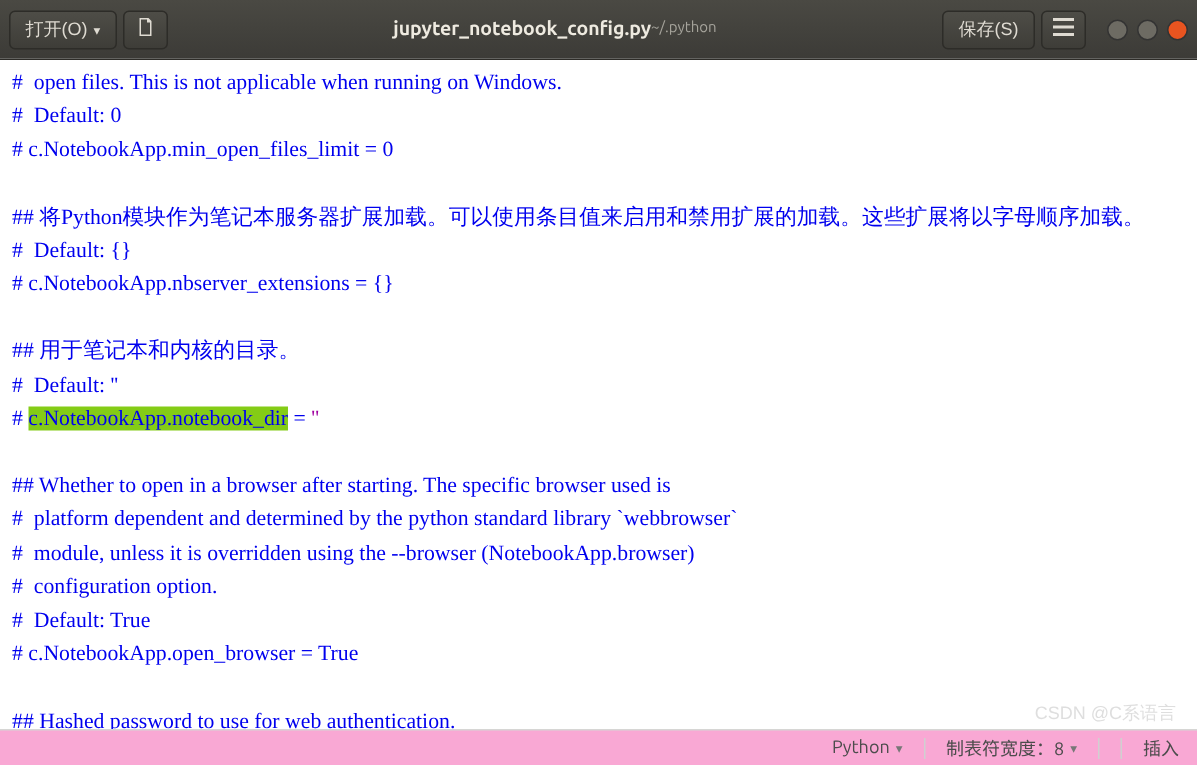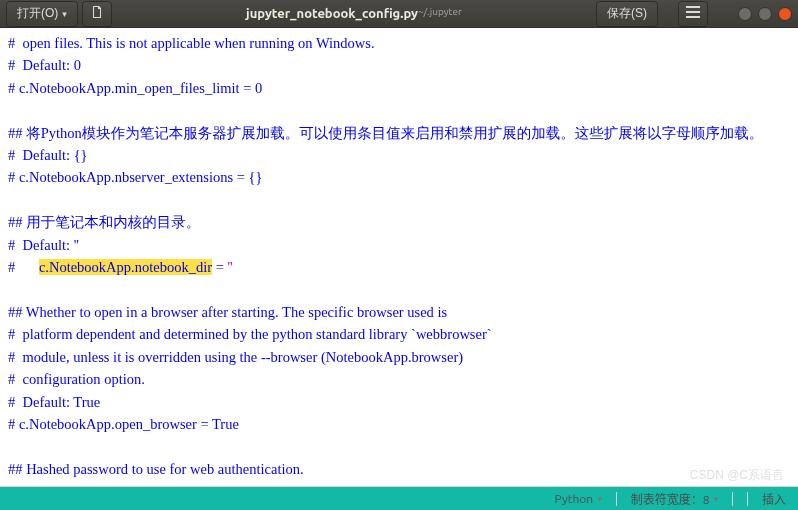--- a/index.html
+++ b/index.html
@@ -7,21 +7,21 @@
       font-family: "Ubuntu", "Noto Sans CJK SC", sans-serif;
       background: #ffffff;
       width: 798px;
       height: 510px;
       overflow: hidden;
       position: relative;
       font-size: 13px;
     }
     .titlebar {
       background: linear-gradient(to bottom, #4a4943, #3c3b37);
-      height: 28px;
+      height: 40px;
       display: flex;
       align-items: center;
       padding: 0 6px;
       color: #dfdbd2;
       border-bottom: 1px solid #2d2c28;
     }
     .titlebar-left { display: flex; gap: 4px; align-items: center; }
     .btn {
       background: linear-gradient(to bottom, #4e4d47, #3e3d38);
       border: 1px solid #2d2c28;
@@ -39,44 +39,44 @@
     .titlebar-center {
       flex: 1;
       text-align: center;
       display: flex;
       flex-direction: row;
       justify-content: center;
       line-height: 1.1;
     }
     .title-main { font-weight: bold; font-size: 13px; color: #eeeae0; }
     .title-sub { font-size: 10px; color: #a6a49c; }
-    .titlebar-right { display: flex; gap: 20px; align-items: center; }
+    .titlebar-right { display: flex; gap: 4px; align-items: center; }
     .window-controls { display: flex; gap: 6px; margin-left: 10px; }
     .win-dot { width: 14px; height: 14px; border-radius: 50%; border: 1px solid #333; display:flex; align-items:center; justify-content:center; font-size:9px; color:#333; }
     .win-min { background: #6d6b63; }
     .win-max { background: #6d6b63; }
     .win-close { background: #e95420; }
     .editor {
       font-family: Liberation Serif, serif;
       font-size: 14.5px;
       line-height: 22.4px;
       padding: 4px 8px 0 8px;
       white-space: pre;
       overflow: hidden;
       height: 450px;
       color: #000;
       position: relative;
     }
     .c-blue { color: #0000ee; }
     .c-magenta { color: #a000a0; }
-    .hl { background: #fde047; margin-left: 20px; }
+    .hl { background: #84cc16; }
     .statusbar {
       position: absolute;
       bottom: 0; left: 0; right: 0;
-      background: #14b8a6;
+      background: #f9a8d4;
       border-top: 1px solid #d6d6d4;
       height: 24px;
       display: flex;
       align-items: center;
       justify-content: flex-end;
       font-size: 12px;
       color: #4c4c4c;
       gap: 14px;
       padding: 0 12px;
     }
@@ -107,21 +107,21 @@
     <button class="btn icon-btn">
       <span>
         <svg width="14" height="14" viewBox="0 0 14 14">
             <path d="M4 1h5l2 2v10H3V1h1zm0 1v10h6V4H8V2H4z" fill="#dfdbd2"></path>
           </svg>
       </span>
     </button>
   </div>
   <div class="titlebar-center">
     <div class="title-main">jupyter_notebook_config.py</div>
-    <div class="title-sub">~/.jupyter</div>
+    <div class="title-sub">~/.python</div>
   </div>
   <div class="titlebar-right">
     <button class="btn">
       <span>保存(S)</span>
     </button>
     <button class="btn icon-btn">
       <span>
         <svg width="14" height="12" viewBox="0 0 14 12">
             <path d="M0 0h14v2H0zM0 5h14v2H0zM0 10h14v2H0z" fill="#dfdbd2"></path>
           </svg>

